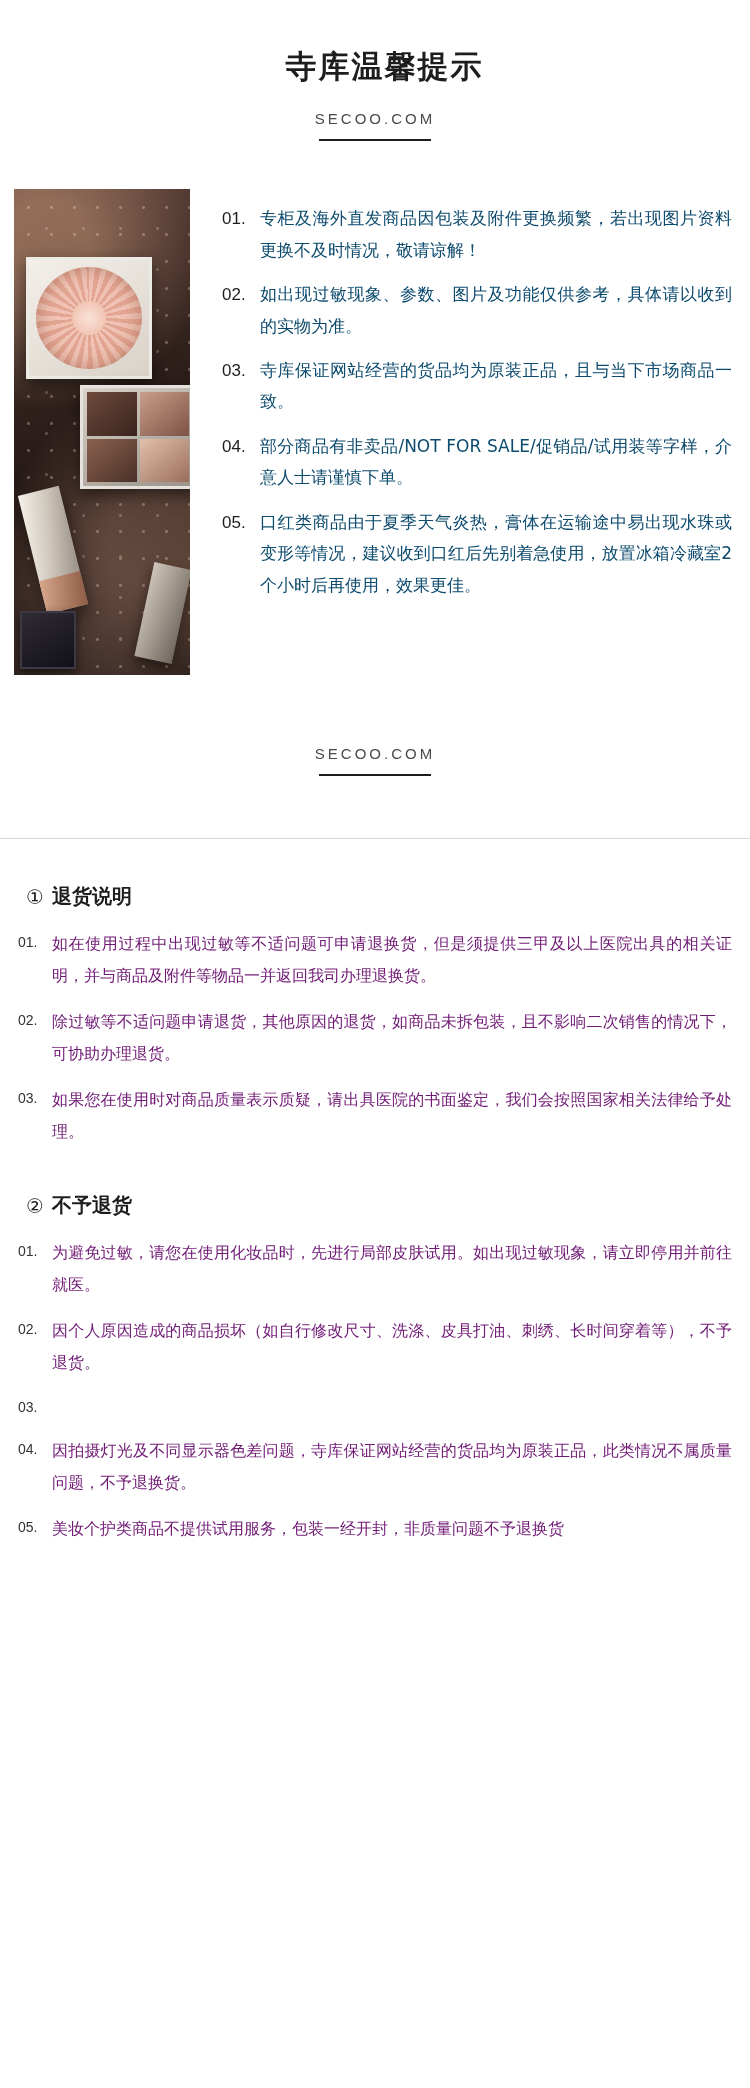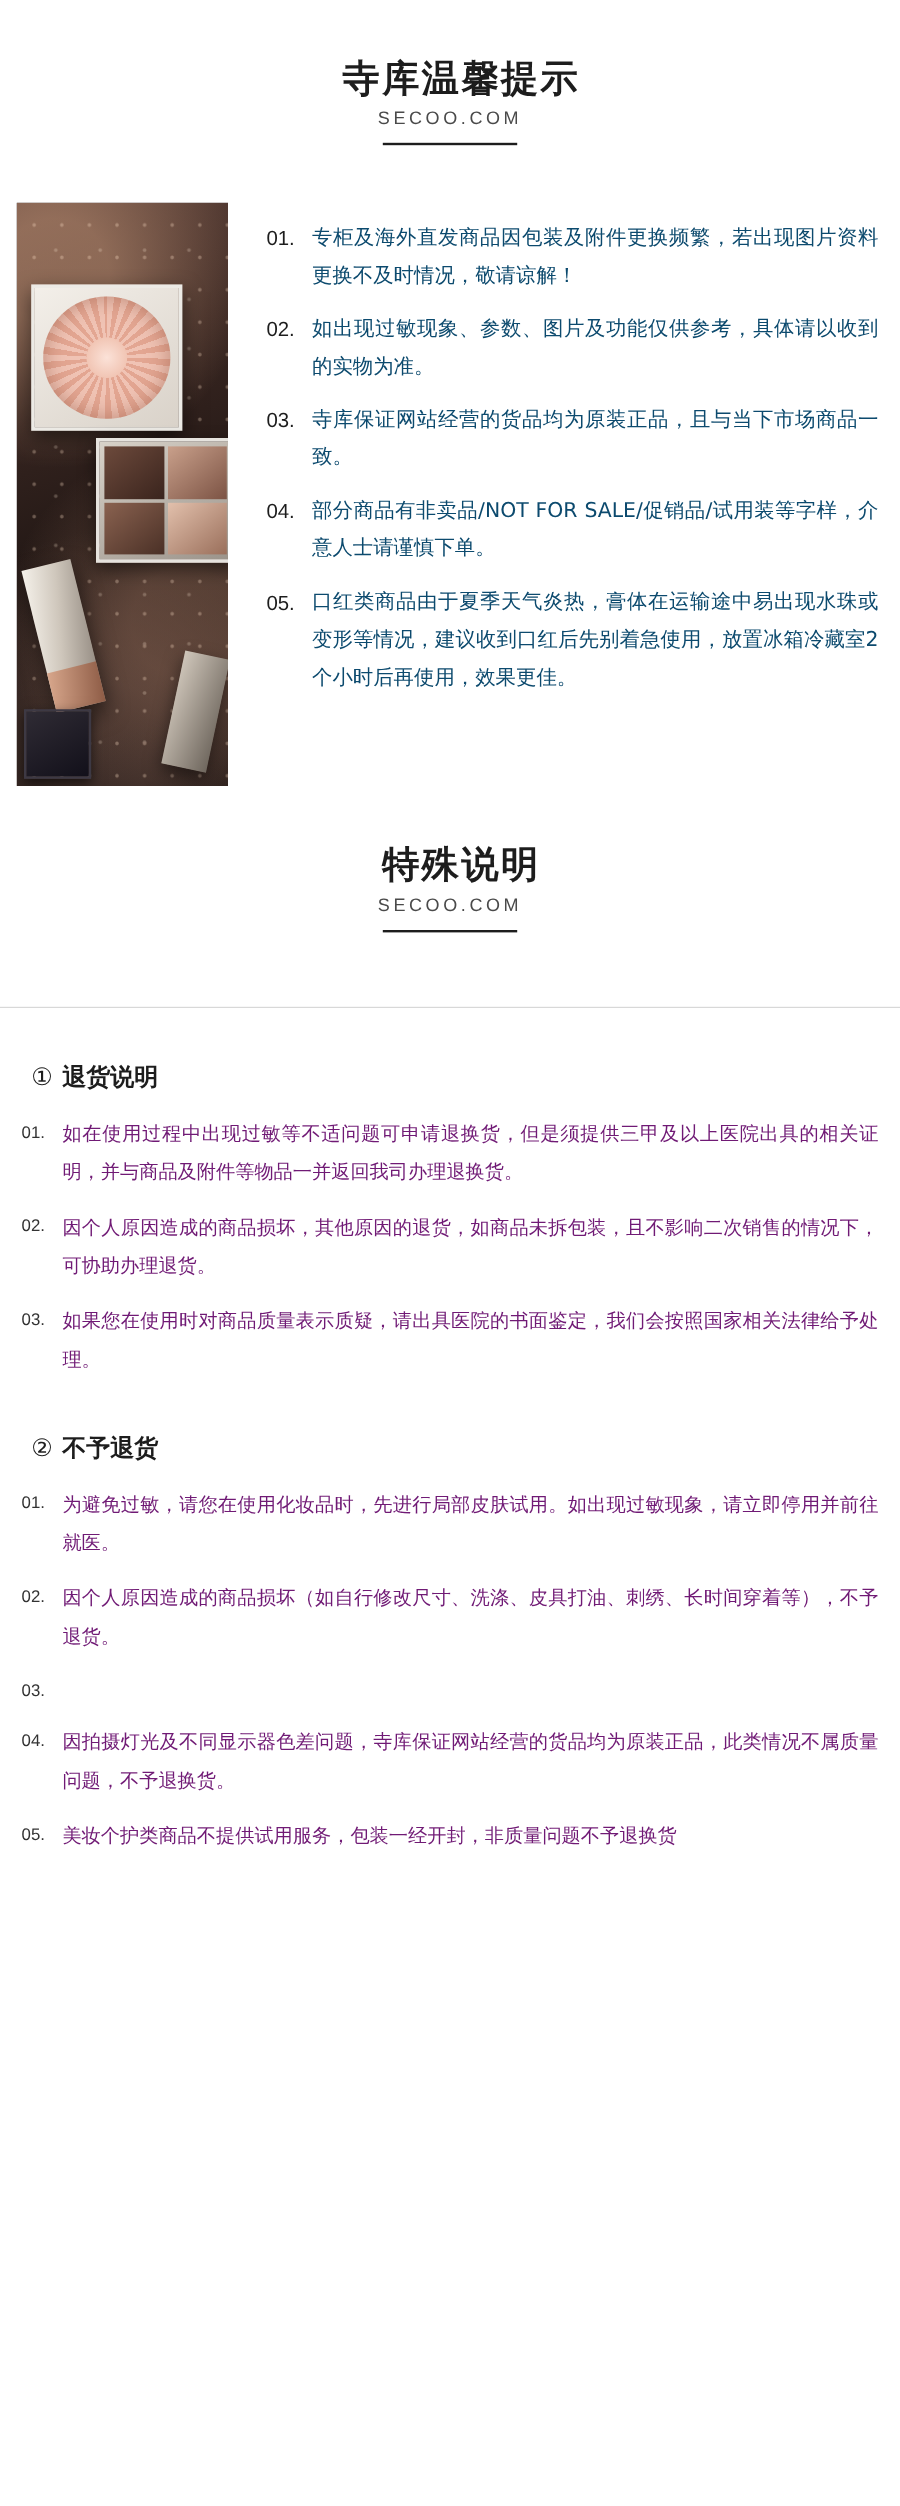--- a/index.html
+++ b/index.html
@@ -25,21 +25,21 @@
     font-weight: 700;
     color: #1d1d1d;
     letter-spacing: 2px;
     line-height: 1.3;
     padding-left: 19px;
   }
   .section-head .sub {
     font-size: 15px;
     color: #4a4a4a;
     letter-spacing: 3px;
-    margin-top: 4px;
+    margin-top: 24px;
     font-family: "Liberation Sans", sans-serif;
   }
   .section-head .rule {
     width: 112px;
     height: 2px;
     background: #1d1d1d;
     margin: 12px auto 0 auto;
   }
 
   
@@ -284,41 +284,40 @@
       <div class="tip-text">部分商品有非卖品/NOT FOR SALE/促销品/试用装等字样，介意人士请谨慎下单。</div>
     </div>
     <div class="tip-item">
       <div class="tip-num">05.</div>
       <div class="tip-text">口红类商品由于夏季天气炎热，膏体在运输途中易出现水珠或变形等情况，建议收到口红后先别着急使用，放置冰箱冷藏室2个小时后再使用，效果更佳。</div>
     </div>
   </div>
 </div>
 
 <div class="section-head">
-  <div class="title">特殊说明</div>
   <div class="sub">SECOO.COM</div>
   <div class="rule"></div>
 </div>
 
 <div class="wide-rule"></div>
 
 <div class="special">
 
   <div class="group">
     <div class="group-title">
       <span class="circle-num">①</span>
       <span>退货说明</span>
     </div>
     <div class="rule-item">
       <div class="rule-num">01.</div>
       <div class="rule-text">如在使用过程中出现过敏等不适问题可申请退换货，但是须提供三甲及以上医院出具的相关证明，并与商品及附件等物品一并返回我司办理退换货。</div>
     </div>
     <div class="rule-item">
       <div class="rule-num">02.</div>
-      <div class="rule-text">因个人原因造成的商品损坏，其他原因的退货，如商品未拆包装，且不影响二次销售的情况下，可协助办理退货。</div>
+      <div class="rule-text">除过敏等不适问题申请退货，其他原因的退货，如商品未拆包装，且不影响二次销售的情况下，可协助办理退货。</div>
     </div>
     <div class="rule-item">
       <div class="rule-num">03.</div>
       <div class="rule-text">如果您在使用时对商品质量表示质疑，请出具医院的书面鉴定，我们会按照国家相关法律给予处理。</div>
     </div>
   </div>
 
   <div class="group">
     <div class="group-title">
       <span class="circle-num">②</span>

